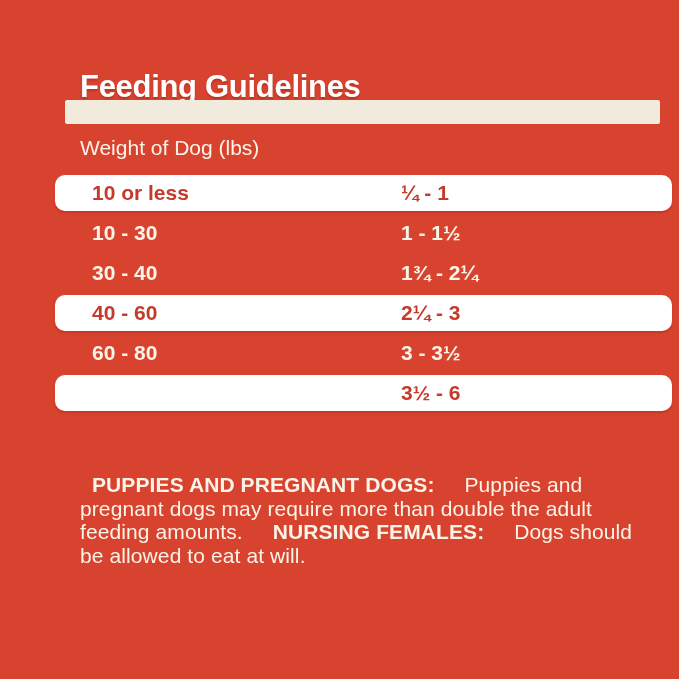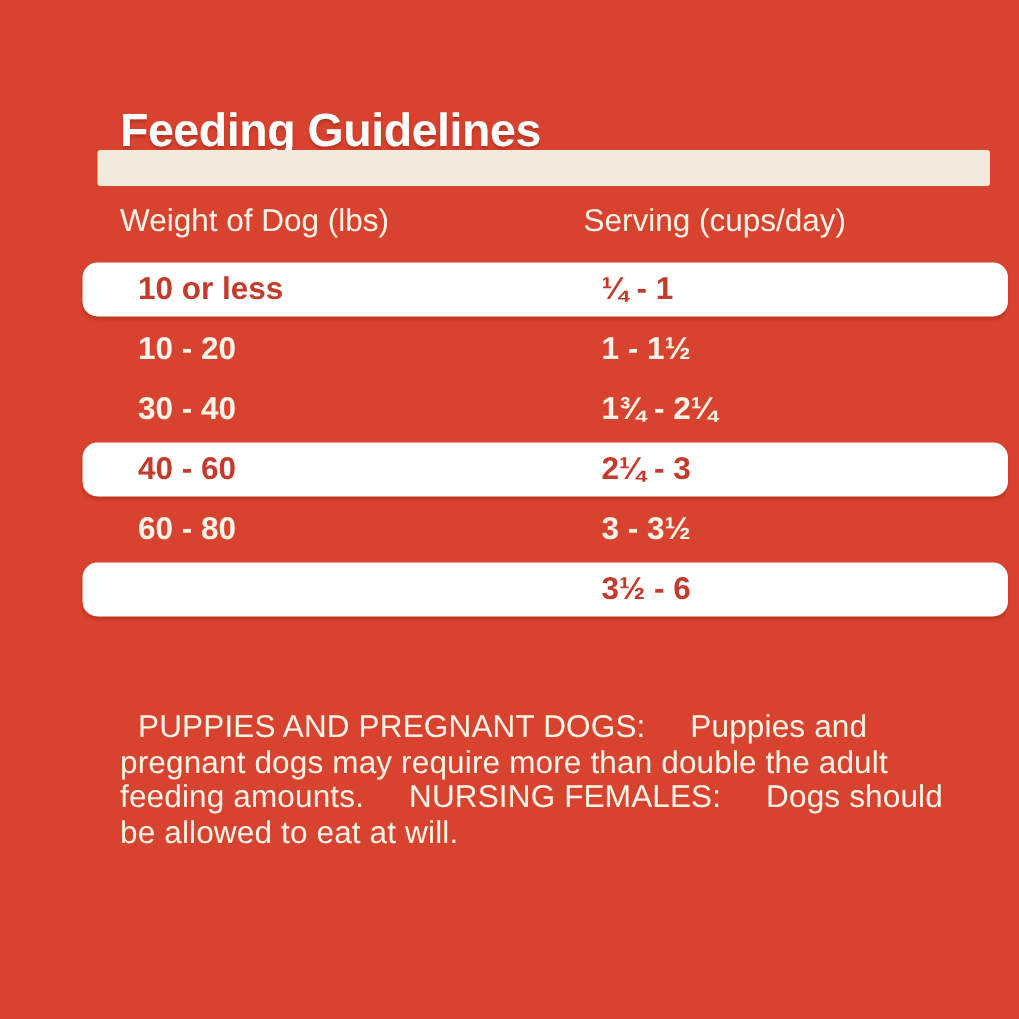--- a/index.html
+++ b/index.html
@@ -77,41 +77,40 @@
   .row.plain .cell{color:var(--light-text);font-weight:bold;}
   .footnote{
     position:absolute;
     left:44px;top:437px;
     width:601px;
     font-size:21px;
     line-height:23.6px;
     color:var(--light-text);
     letter-spacing:0.1px;
   }
-  .footnote .seg-bold{font-weight:normal;text-align:right;}
+  .footnote .seg-bold{font-weight:bold;text-align:right;}
   .footnote .seg-normal{font-weight:normal;}
 </style>
 </head>
 <body>
 
 <div class="stage">
 
   <div class="title">Feeding Guidelines</div>
   <div class="rule"></div>
 
   <div class="colhead weight">Weight of Dog (lbs)</div>
-  <div class="colhead serving">Serving (cups/day)</div>
 
   <div class="table">
     <div class="row card">
       <span class="cell weight">10 or less</span>
       <span class="cell serving">¼ - 1</span>
     </div>
     <div class="row plain">
-      <span class="cell weight">10 - 20</span>
+      <span class="cell weight">10 - 30</span>
       <span class="cell serving">1 - 1½</span>
     </div>
     <div class="row plain">
       <span class="cell weight">30 - 40</span>
       <span class="cell serving">1¾ - 2¼</span>
     </div>
     <div class="row card">
       <span class="cell weight">40 - 60</span>
       <span class="cell serving">2¼ - 3</span>
     </div>

